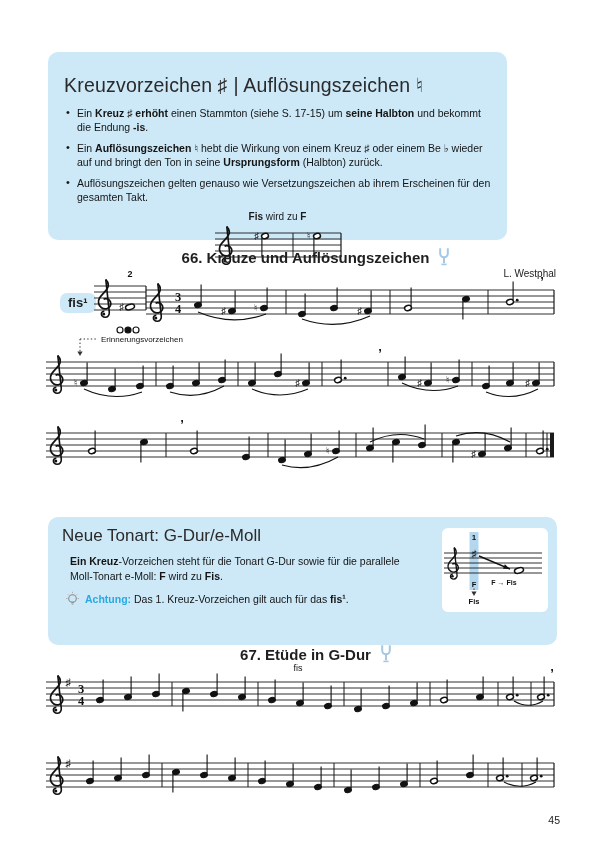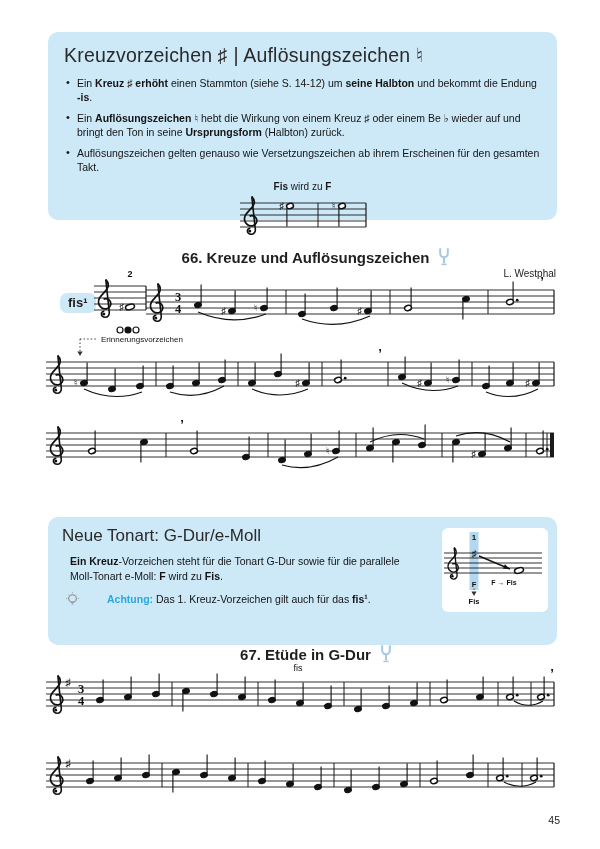--- a/index.html
+++ b/index.html
@@ -1,39 +1,39 @@
 <!DOCTYPE html>
 <html><head>
 <meta charset="utf-8">
 <style>
   html,body{margin:0;padding:0;background:#e8e8e8}
   .page{position:relative;width:600px;height:849px;background:#ffffff;margin:0 auto;
         font-family:"Liberation Sans","DejaVu Sans",sans-serif;color:#1a1a1a;overflow:hidden}
   .box{position:absolute;background:#cde8f7;border-radius:10px;box-sizing:border-box}
-  .box1{left:48px;top:32px;width:509px;height:188px;padding:10px 16px}
+  .box1{left:48px;top:52px;width:459px;height:188px;padding:20px 16px}
   .box1 h1{font-size:19.5px;font-weight:400;color:#2a2a2a;margin:2px 0 9px;letter-spacing:.2px}
   .box1 ul{list-style:none;margin:0;padding:0}
   .box1 li{position:relative;font-size:10.5px;line-height:1.38;padding-left:13px;margin-bottom:6px;color:#141414}
   .box1 li::before{content:"•";position:absolute;left:2px;top:-1px;font-size:11px}
   .b{font-weight:bold}
   .example{text-align:center;margin-top:0}
   .ex-label{font-size:10px;margin-bottom:-3px}
   .h-row{position:absolute;left:16px;width:100%;text-align:center}
   .h-row h2{display:inline;font-size:15px;font-weight:bold;color:#1f1f1f;margin:0}
   .fork{vertical-align:-3px;margin-left:9px}
   .h66{top:247px}
   .h67{top:644px}
   .composer{position:absolute;right:44px;top:268px;font-size:10px;color:#222}
   .fis-label{position:absolute;left:60px;top:293px;background:#cde8f7;border-radius:7px;
              padding:2px 8px 3px;font-weight:bold;font-size:13px;color:#222}
   .ms{position:absolute}
   .box2{left:48px;top:517px;width:509px;height:128px;padding:9px 14px}
   .box2 h2{font-size:17px;font-weight:400;color:#2a2a2a;margin:0 0 5px}
   .box2 .body{font-size:10.5px;line-height:1.4;margin:8px;width:350px;color:#141414}
-  .achtung-row{display:flex;align-items:flex-start;gap:27px;margin-top:8px;margin-left:3px}
+  .achtung-row{display:flex;align-items:flex-start;gap:5px;margin-top:8px;margin-left:3px}
   .achtung-row p{font-size:10.5px;margin:0;padding-top:2px;color:#141414}
   .diagram{position:absolute;right:9px;top:11px;width:106px;height:84px;background:#fff;border-radius:6px}
   .pagenum{position:absolute;right:40px;top:814px;font-size:10.5px;color:#222}
 </style>
 </head>
 <body>
 
 <svg width="0" height="0" style="position:absolute" aria-hidden="true">
   <defs>
     <symbol id="clef" viewBox="0 0 16 40">
@@ -42,21 +42,21 @@
       <circle cx="7.2" cy="35.3" r="1.5" fill="#111"></circle>
     </symbol>
   </defs>
 </svg>
 
 <div class="page">
 
   <section class="box box1">
     <h1>Kreuzvorzeichen ♯ | Auflösungszeichen ♮</h1>
     <ul>
-      <li><span>Ein </span><span class="b">Kreuz ♯ erhöht</span><span> einen Stammton (siehe S. 14-12) um </span><span class="b">seine Halbton</span><span> und bekommt die Endung </span><span class="b">-is</span><span>.</span></li>
+      <li><span>Ein </span><span class="b">Kreuz ♯ erhöht</span><span> einen Stammton (siehe S. 17-15) um </span><span class="b">seine Halbton</span><span> und bekommt die Endung </span><span class="b">-is</span><span>.</span></li>
       <li><span>Ein </span><span class="b">Auflösungszeichen</span><span> ♮ hebt die Wirkung von einem Kreuz ♯ oder einem Be ♭ wieder auf und bringt den Ton in seine </span><span class="b">Ursprungsform</span><span> (Halbton) zurück.</span></li>
       <li><span>Auflösungszeichen gelten genauso wie Versetzungszeichen ab ihrem Erscheinen für den gesamten Takt.</span></li>
     </ul>
     <div class="example">
       <div class="ex-label"><span class="b">Fis</span><span> wird zu </span><span class="b">F</span></div>
       <svg viewBox="0 0 130 46" style="width: 130px; height: 46px;">
           <line x1="2" y1="14" x2="128" y2="14" stroke="#1a1a1a" stroke-width="0.9"></line>
           <line x1="2" y1="20" x2="128" y2="20" stroke="#1a1a1a" stroke-width="0.9"></line>
           <line x1="2" y1="26" x2="128" y2="26" stroke="#1a1a1a" stroke-width="0.9"></line>
           <line x1="2" y1="32" x2="128" y2="32" stroke="#1a1a1a" stroke-width="0.9"></line>

